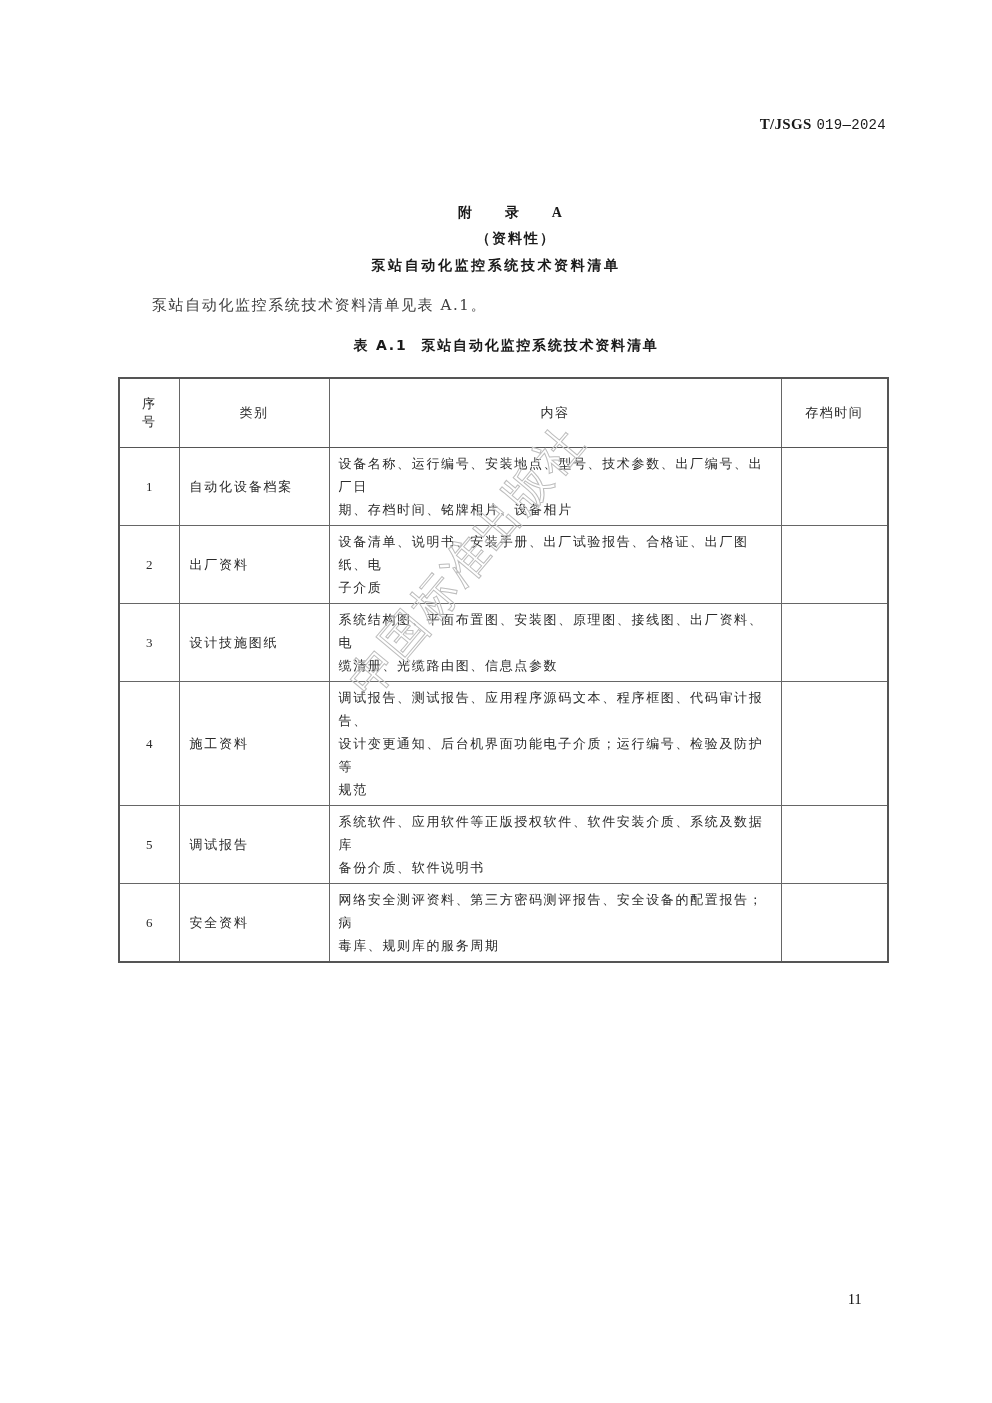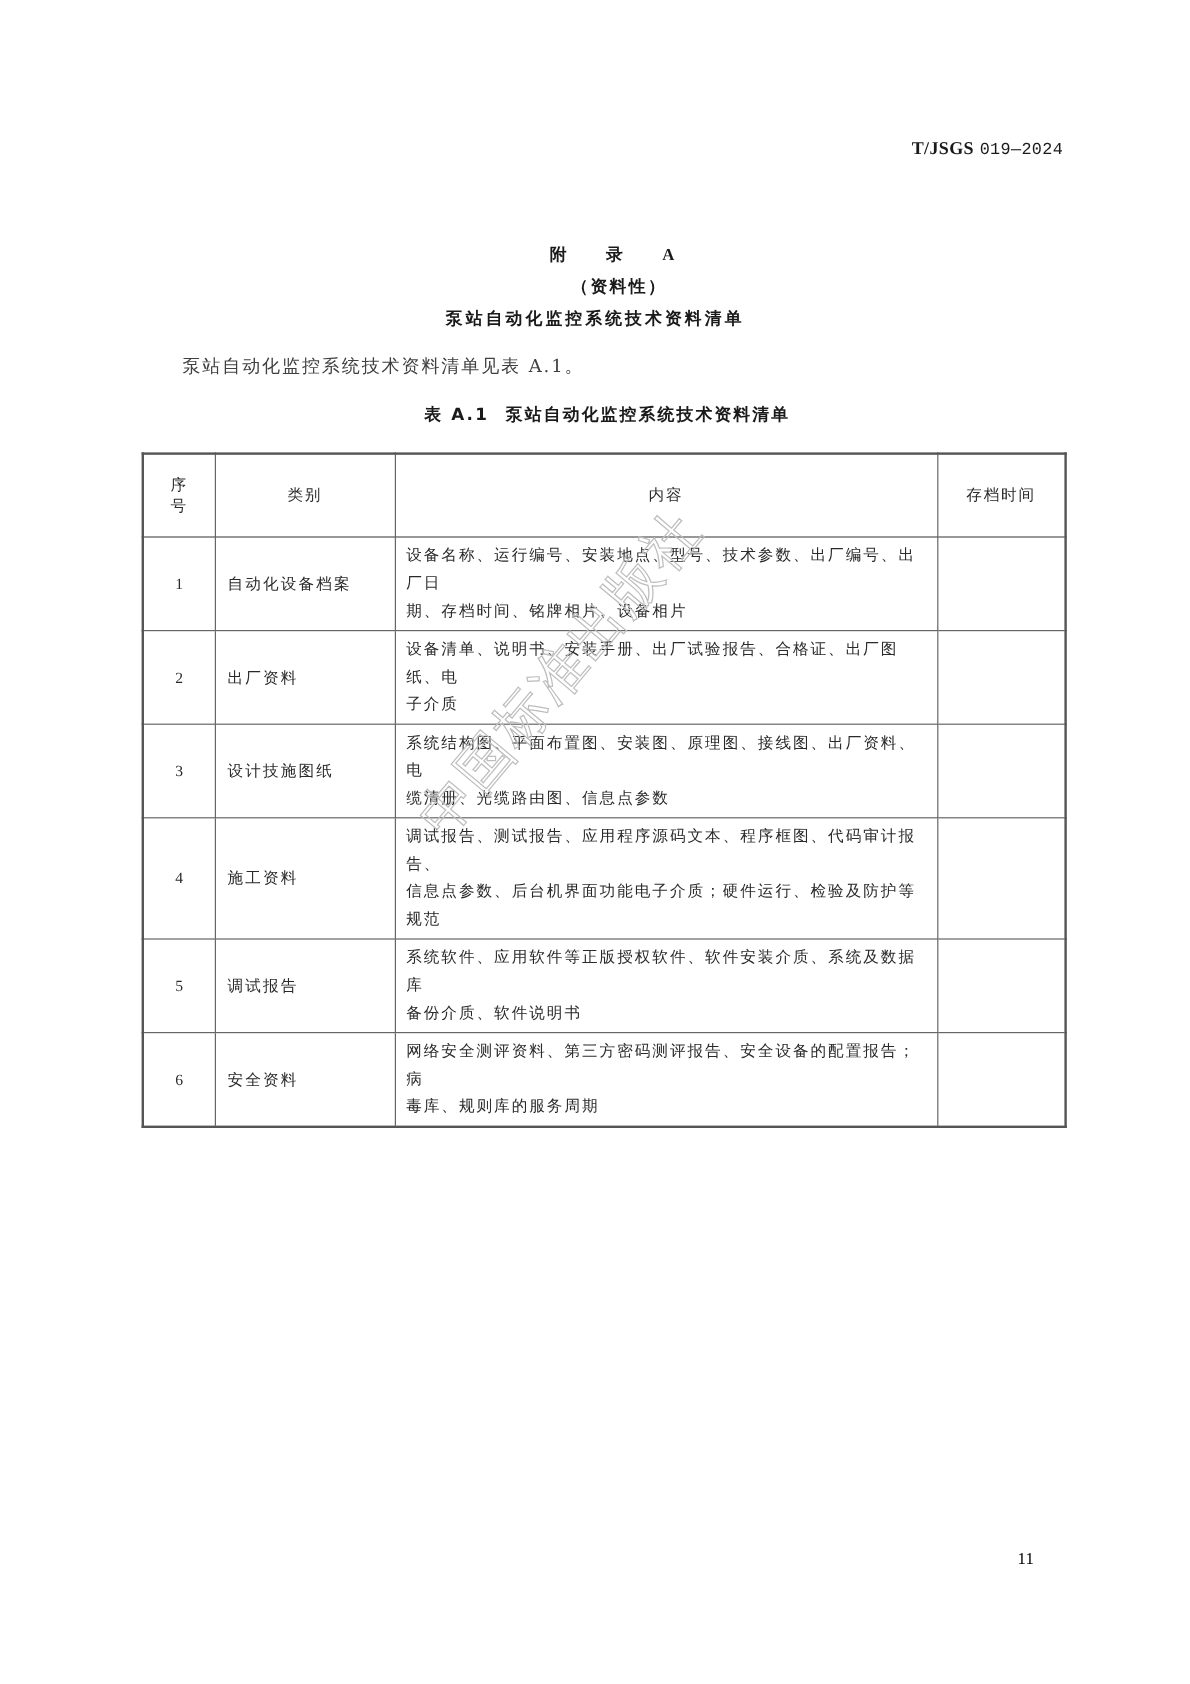--- a/index.html
+++ b/index.html
@@ -120,21 +120,21 @@
         <div>系统结构图、平面布置图、安装图、原理图、接线图、出厂资料、电</div>
         <div>缆清册、光缆路由图、信息点参数</div>
       </td>
       <td class="time"></td>
     </tr>
     <tr style="height:79px">
       <td class="seq">4</td>
       <td class="cat">施工资料</td>
       <td class="content">
         <div>调试报告、测试报告、应用程序源码文本、程序框图、代码审计报告、</div>
-        <div>信息点参数、后台机界面功能电子介质；硬件运行、检验及防护等</div>
+        <div>设计变更通知、后台机界面功能电子介质；运行编号、检验及防护等</div>
         <div>规范</div>
       </td>
       <td class="time"></td>
     </tr>
     <tr style="height:52px">
       <td class="seq">5</td>
       <td class="cat">调试报告</td>
       <td class="content">
         <div>系统软件、应用软件等正版授权软件、软件安装介质、系统及数据库</div>
         <div>备份介质、软件说明书</div>

